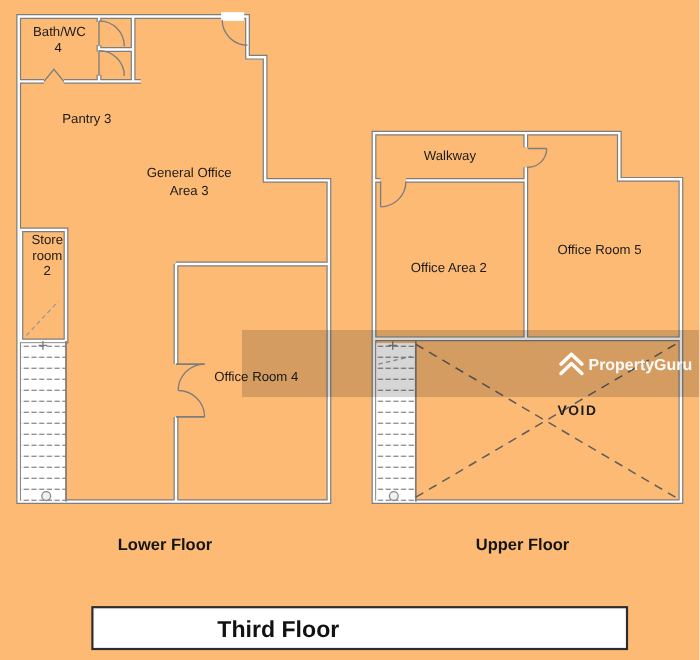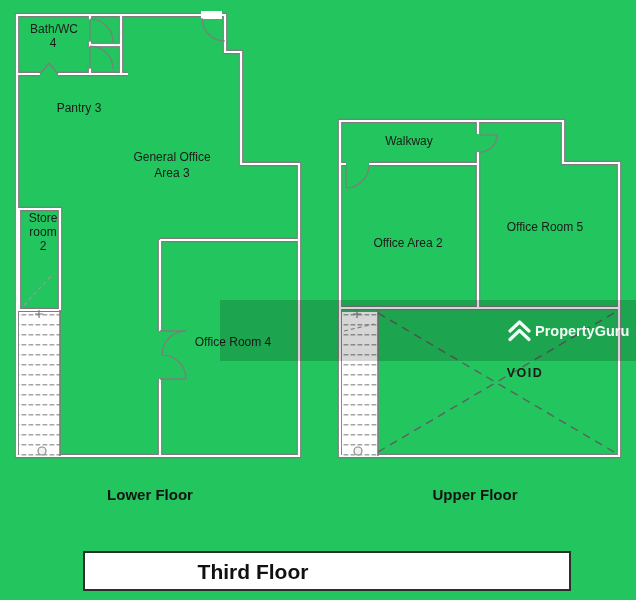--- a/index.html
+++ b/index.html
@@ -1,16 +1,16 @@
 <!DOCTYPE html>
 <html><head>
 <meta charset="utf-8">
 <style>
   html,body { margin:0; padding:0; background:#ffffff; }
-  .page { position:relative; width:636px; height:600px; background:#22c55e; overflow:hidden; }
+  .page { position:relative; width:636px; height:600px; background:#fdba74; overflow:hidden; }
   svg { display:block; }
 
   
   .wo { stroke:#7d7d7d; stroke-width:4.4; fill:none; }
   .wi { stroke:#ffffff; stroke-width:2.2; fill:none; }
   .tl { stroke:#7d7d7d; stroke-width:1.2; fill:none; }
   .tl2 { stroke:#7d7d7d; stroke-width:1.6; fill:none; }
   .dash { stroke:#5f5f5f; stroke-width:1.4; fill:none; stroke-dasharray:8 6; }
   .dashsm { stroke:#9a9a9a; stroke-width:1.2; fill:none; stroke-dasharray:4 3; }
 

